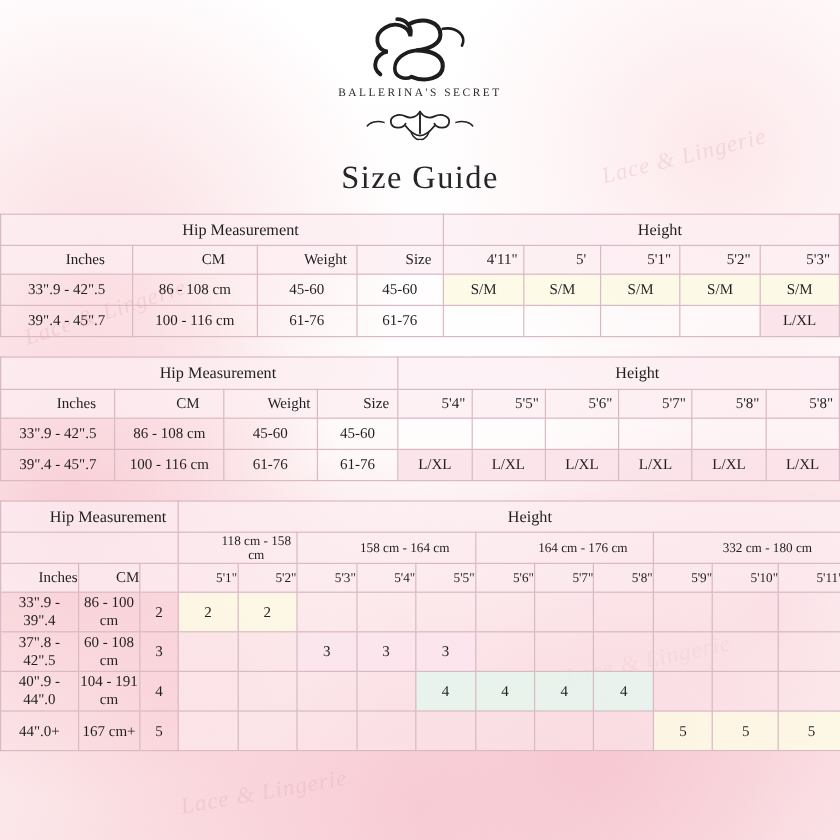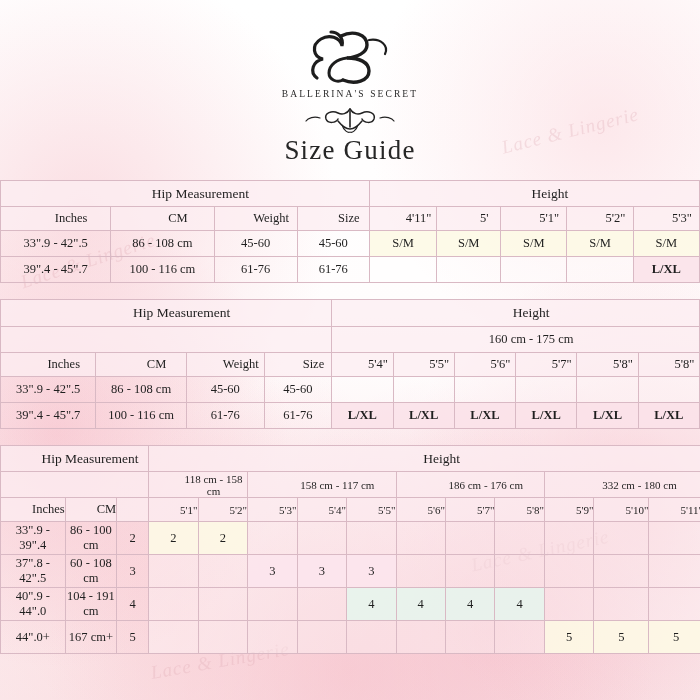--- a/index.html
+++ b/index.html
@@ -24,30 +24,30 @@
     z-index:0;
   }
   .wm{
     position:absolute;color:rgba(222,170,180,0.30);
     font-style:italic;font-family:"Liberation Serif",serif;
     font-size:19px;letter-spacing:1px;z-index:1;pointer-events:none;
   }
   .content{position:relative;z-index:2;}
 
   
-  .brand{text-align:center;padding-top:28px;}
+  .brand{text-align:center;padding-top:12px;}
   .brand-mark{display:block;margin:0 auto;}
   .brand-name{
     font-size:9.5px;letter-spacing:2.1px;color:#2b2b2b;
     margin-top:3px;font-family:"Liberation Serif",serif;
   }
   .flourish{display:block;margin:6px auto 0;}
   .title{
     text-align:center;font-size:27px;color:#262626;
-    letter-spacing:1.2px;margin-top:0;
+    letter-spacing:1.2px;margin-top:14px;
     font-family:"Liberation Serif",serif;
   }
 
   
   table{
     border-collapse:collapse;margin:0 auto;
     font-family:"Liberation Serif",serif;
     background:transparent;
   }
   td,th{
@@ -59,21 +59,21 @@
   }
   .t1{margin-top:14px;}
   .t2{margin-top:16px;}
   .t3{margin-top:16px;}
 
   .hdr{font-size:13.5px;height:25px;}
   .sub{font-size:12.5px;height:23px;}
   .cell{font-size:12.5px;height:25px;}
   .small{font-size:11px;}
   .pink-lite{background:rgba(252,238,242,0.75);padding-left:31px;}
-  .pink-fill{background:rgba(250,226,233,0.85);font-weight:bold;}
+  .pink-fill{background:rgba(250,226,233,0.85);}
   .cream{background:rgba(253,250,229,0.9);}
   .mint{background:rgba(231,246,238,0.9);}
   .blush{background:rgba(252,231,238,0.9);}
   .blank{background:rgba(255,255,255,0.35);}
 </style>
 </head>
 <body>
 
 <div class="bg"></div>
 
@@ -147,24 +147,20 @@
   </tbody>
     </table>
 
   <table class="t2">
     <tbody>
         <tr>
       <td class="hdr pink-lite" colspan="4" style="width:255px;height:26px;">Hip Measurement</td>
       <td class="hdr pink-lite" colspan="6">Height</td>
     </tr>
     <tr>
-      <td class="hdr pink-lite" colspan="4" style="border-bottom:none;border-top:none;"></td>
-      <td class="sub pink-lite" colspan="6">160 cm - 175 cm</td>
-    </tr>
-    <tr>
       <td class="sub pink-lite" style="width:82px;">Inches</td>
       <td class="sub pink-lite" style="width:82px;">CM</td>
       <td class="sub pink-lite" style="width:52px;">Weight</td>
       <td class="sub pink-lite" style="width:44px;">Size</td>
       <td class="sub pink-lite" style="width:35px;">5'4"</td>
       <td class="sub pink-lite" style="width:35px;">5'5"</td>
       <td class="sub pink-lite" style="width:35px;">5'6"</td>
       <td class="sub pink-lite" style="width:35px;">5'7"</td>
       <td class="sub pink-lite" style="width:35px;">5'8"</td>
       <td class="sub pink-lite" style="width:35px;">5'8"</td>
@@ -198,22 +194,22 @@
 
   <table class="t3">
     <tbody>
         <tr>
       <td class="hdr pink-lite" colspan="3" rowspan="1" style="width:175px;height:25px;">Hip Measurement</td>
       <td class="hdr pink-lite" colspan="11">Height</td>
     </tr>
     <tr>
       <td class="hdr pink-lite" colspan="3" style="border-top:none;border-bottom:none;"></td>
       <td class="sub small pink-lite" colspan="2">118 cm - 158 cm</td>
-      <td class="sub small pink-lite" colspan="3">158 cm - 117 cm</td>
-      <td class="sub small pink-lite" colspan="3">186 cm - 176 cm</td>
+      <td class="sub small pink-lite" colspan="3">158 cm - 164 cm</td>
+      <td class="sub small pink-lite" colspan="3">164 cm - 176 cm</td>
       <td class="sub small pink-lite" colspan="3">332 cm - 180 cm</td>
     </tr>
     <tr>
       <td class="sub pink-lite" style="width:85px;">Inches</td>
       <td class="sub pink-lite" style="width:76px;">CM</td>
       <td class="sub pink-lite" style="width:22px;"></td>
       <td class="sub small pink-lite" style="width:30px;">5'1"</td>
       <td class="sub small pink-lite" style="width:30px;">5'2"</td>
       <td class="sub small pink-lite" style="width:30px;">5'3"</td>
       <td class="sub small pink-lite" style="width:30px;">5'4"</td>

